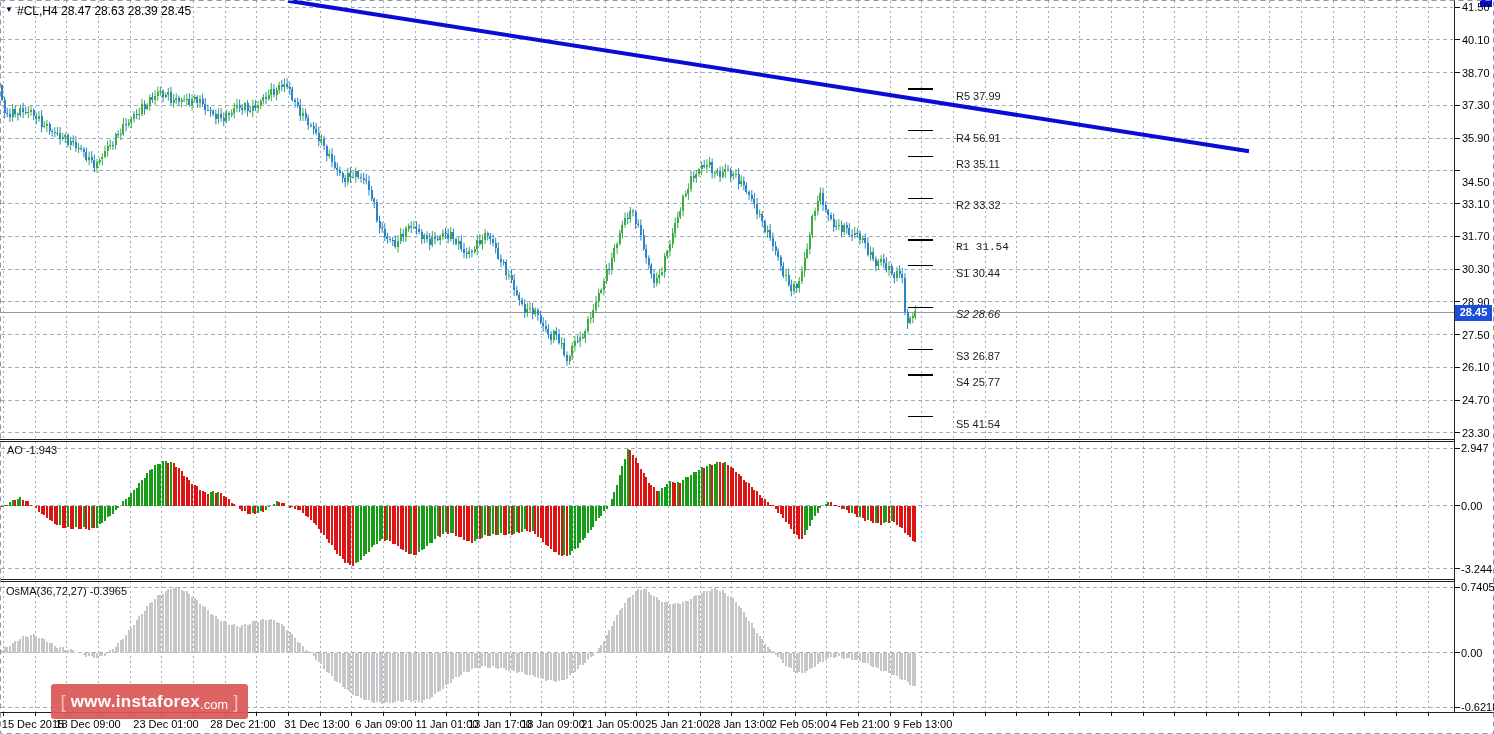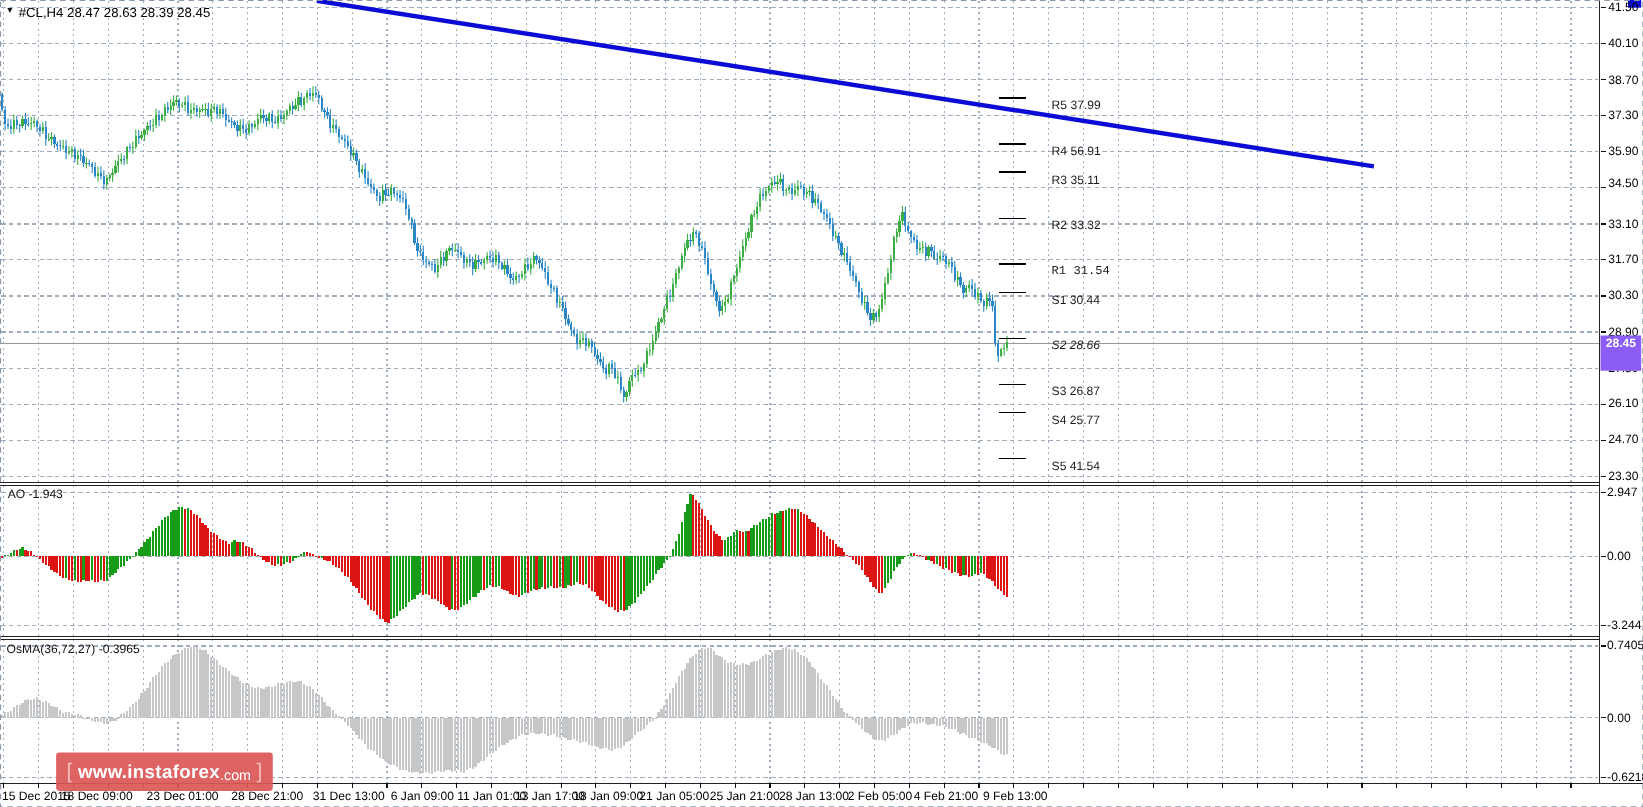--- a/index.html
+++ b/index.html
@@ -6,21 +6,21 @@
   #app{position:relative;width:1494px;height:734px;background:#ffffff;overflow:hidden;
        font-family:"Liberation Sans",sans-serif;}
   #cv{position:absolute;left:0;top:0;}
   .lbl{position:absolute;font:11px "Liberation Sans",sans-serif;color:#000;white-space:nowrap;line-height:12px;}
   .time-lbl{width:96px;text-align:center;}
   .pivot-lbl{color:#1c1c1c;}
   #title{position:absolute;left:17px;top:4px;font:12px "Liberation Sans",sans-serif;color:#000;white-space:nowrap;}
   #dd-icon{position:absolute;left:5px;top:5px;font-size:8px;color:#111;}
   #ao-lbl{position:absolute;left:7px;top:444px;font:11px "Liberation Sans",sans-serif;color:#111;}
   #osma-lbl{position:absolute;left:6px;top:585px;font:11px "Liberation Sans",sans-serif;color:#111;}
-  #price-box{position:absolute;left:1455px;top:305px;width:37px;height:32px;background:#8b5cf6;color:#fff;
+  #price-box{position:absolute;left:1455px;top:305px;width:37px;height:16px;background:#1d4ed8;color:#fff;
              font:bold 11px/14px "Liberation Sans",sans-serif;text-align:center;}
   #logo{position:absolute;left:51px;top:684px;width:197px;height:35px;background:rgba(219,88,88,0.93);
         border-radius:3px;display:flex;align-items:center;justify-content:center;z-index:5;}
   #logo .br{color:#f3bcbc;font-size:19px;padding:0 5px;}
   #logo .main{color:#fff;font-size:17px;font-weight:bold;letter-spacing:0.3px;}
   #logo .suf{color:#fff;font-size:13px;margin-top:5px;}
 </style>
 </head>
 <body>
 
@@ -52,21 +52,21 @@
       <div class="lbl pivot-lbl" style="left: 956px; top: 266.804px;">S1 30.44</div>
       <div class="lbl pivot-lbl" style="left: 956px; top: 308.456px; font-style: italic;">S2 28.66</div>
       <div class="lbl pivot-lbl" style="left: 956px; top: 350.342px;">S3 26.87</div>
       <div class="lbl pivot-lbl" style="left: 956px; top: 376.082px;">S4 25.77</div>
       <div class="lbl pivot-lbl" style="left: 956px; top: 417.734px;">S5 41.54</div>
       <div class="lbl" style="left: 1462px; top: 1px;">41.50</div>
       <div class="lbl" style="left: 1462px; top: 33.76px;">40.10</div>
       <div class="lbl" style="left: 1462px; top: 66.52px;">38.70</div>
       <div class="lbl" style="left: 1462px; top: 99.28px;">37.30</div>
       <div class="lbl" style="left: 1462px; top: 132.04px;">35.90</div>
-      <div class="lbl" style="left: 1462px; top: 161px;">34.50</div>
+      <div class="lbl" style="left: 1462px; top: 176px;">34.50</div>
       <div class="lbl" style="left: 1462px; top: 197.56px;">33.10</div>
       <div class="lbl" style="left: 1462px; top: 230.32px;">31.70</div>
       <div class="lbl" style="left: 1462px; top: 263.08px;">30.30</div>
       <div class="lbl" style="left: 1462px; top: 295.84px;">28.90</div>
       <div class="lbl" style="left: 1462px; top: 328.6px;">27.50</div>
       <div class="lbl" style="left: 1462px; top: 361.36px;">26.10</div>
       <div class="lbl" style="left: 1462px; top: 394.12px;">24.70</div>
       <div class="lbl" style="left: 1462px; top: 426.88px;">23.30</div>
       <div class="lbl" style="left: 1461px; top: 442.034px;">2.947</div>
       <div class="lbl" style="left: 1461px; top: 499.5px;">0.00</div>

